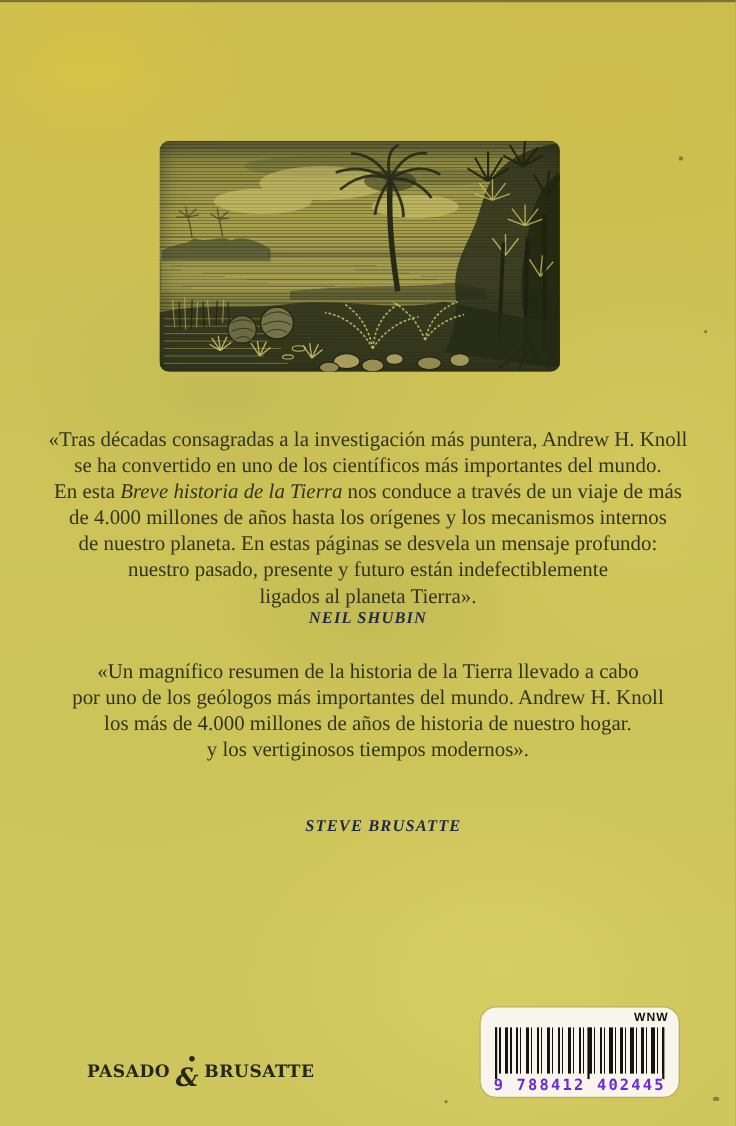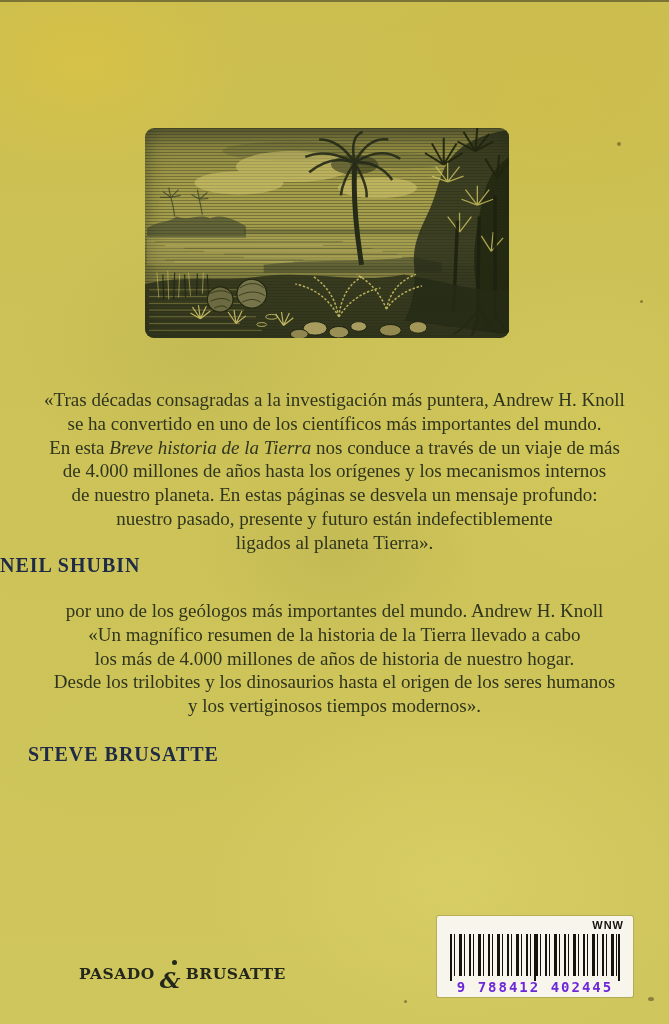--- a/index.html
+++ b/index.html
@@ -39,36 +39,36 @@
   }
   .engr-art{position:absolute;left:0;top:0;width:100%;height:100%;display:block;}
 
   
   .quote{position:absolute;left:20px;right:20px;text-align:center;
     font-size:19px;line-height:23.8px;color:#30351f;}
   .qline{white-space:nowrap;}
   .quote .title-em{font-style:italic;margin-top:26px;}
   .quote1{top:388px;}
   .quote2{top:599px;}
-  .attr{position:absolute;left:0;right:0;font-weight:700;
-    font-size:20px;letter-spacing:1px;color:#1f2a46;font-family:"Liberation Serif",serif;}
+  .attr{position:absolute;left:0;right:0;text-align:center;font-weight:700;
+    font-size:15px;letter-spacing:1px;color:#1f2a46;font-family:"Liberation Serif",serif;font-style:italic;}
   .attr1{top:554px;}
   .attr2{top:743px;padding-left:28px;}
 
   
   .publisher{position:absolute;left:79px;top:960px;display:flex;align-items:center;gap:5px;
     color:#24281b;font-family:"DejaVu Serif",serif;font-weight:700;}
   .pub-word{font-size:15.5px;letter-spacing:.5px;}
   .amp-wrap{position:relative;display:inline-block;width:21px;height:27px;}
   .amp{position:absolute;left:0;bottom:-4px;font-size:23px;font-style:italic;line-height:1;}
   .amp-dot{position:absolute;left:12px;top:0px;width:5px;height:5px;border-radius:50%;background:#24281b;}
 
   
-  .barcode{position:absolute;left:437px;top:916px;width:196px;height:81px;
-    background:#f7f5ec;border-radius:2px;box-shadow:0 0 0 1px rgba(90,90,60,.25);}
+  .barcode{position:absolute;left:437px;top:916px;width:180px;height:81px;
+    background:#f7f5ec;border-radius:14px;box-shadow:0 0 0 1px rgba(90,90,60,.25);}
   .wnw{position:absolute;top:3px;right:9px;font-family:"Liberation Sans",sans-serif;
     font-weight:700;font-size:11px;letter-spacing:1px;color:#15130e;}
   .bars{position:absolute;left:13px;right:13px;top:18px;height:42px;
     background-image:repeating-linear-gradient(90deg,
       #15130e 0px,#15130e 2px, rgba(0,0,0,0) 2px, rgba(0,0,0,0) 4px,
       #15130e 4px,#15130e 5px, rgba(0,0,0,0) 5px, rgba(0,0,0,0) 9px,
       #15130e 9px,#15130e 12px, rgba(0,0,0,0) 12px, rgba(0,0,0,0) 14px,
       #15130e 14px,#15130e 15px, rgba(0,0,0,0) 15px, rgba(0,0,0,0) 19px);}
   .guard{position:absolute;top:18px;width:2px;height:47px;background:#15130e;}
   .guard.g1{left:13px;} .guard.g2{left:97px;} .guard.g3{right:13px;}
@@ -213,24 +213,23 @@
     <div class="qline">se ha convertido en uno de los científicos más importantes del mundo.</div>
     <div class="qline"><span>En esta </span><span class="title-em">Breve historia de la Tierra</span><span> nos conduce a través de un viaje de más</span></div>
     <div class="qline">de 4.000 millones de años hasta los orígenes y los mecanismos internos</div>
     <div class="qline">de nuestro planeta. En estas páginas se desvela un mensaje profundo:</div>
     <div class="qline">nuestro pasado, presente y futuro están indefectiblemente</div>
     <div class="qline">ligados al planeta Tierra».</div>
   </div>
   <div class="attr attr1">NEIL SHUBIN</div>
 
   <div class="quote quote2">
+    <div class="qline">«Un magnífico resumen de la historia de la Tierra llevado a cabo</div>
     <div class="qline">por uno de los geólogos más importantes del mundo. Andrew H. Knoll</div>
-    <div class="qline">«Un magnífico resumen de la historia de la Tierra llevado a cabo</div>
     <div class="qline">los más de 4.000 millones de años de historia de nuestro hogar.</div>
-    <div class="qline">Desde los trilobites y los dinosaurios hasta el origen de los seres humanos</div>
     <div class="qline">y los vertiginosos tiempos modernos».</div>
   </div>
   <div class="attr attr2">STEVE BRUSATTE</div>
 
   <div class="publisher">
     <span class="pub-word">PASADO</span>
     <span class="amp-wrap">
       <span class="amp-dot"></span>
       <span class="amp">&amp;</span>
     </span>

